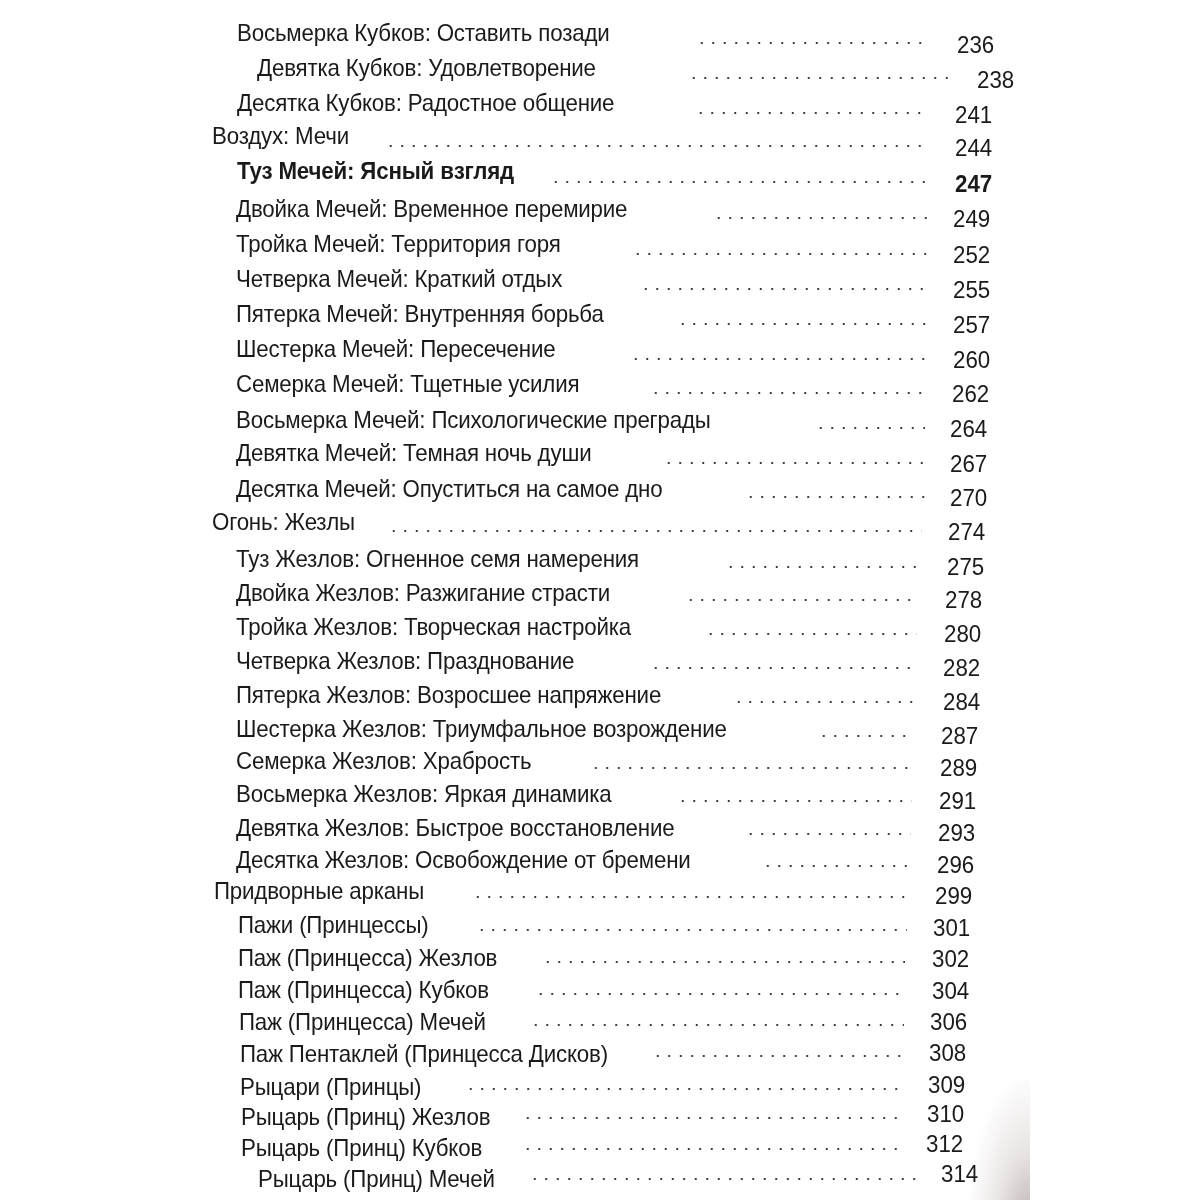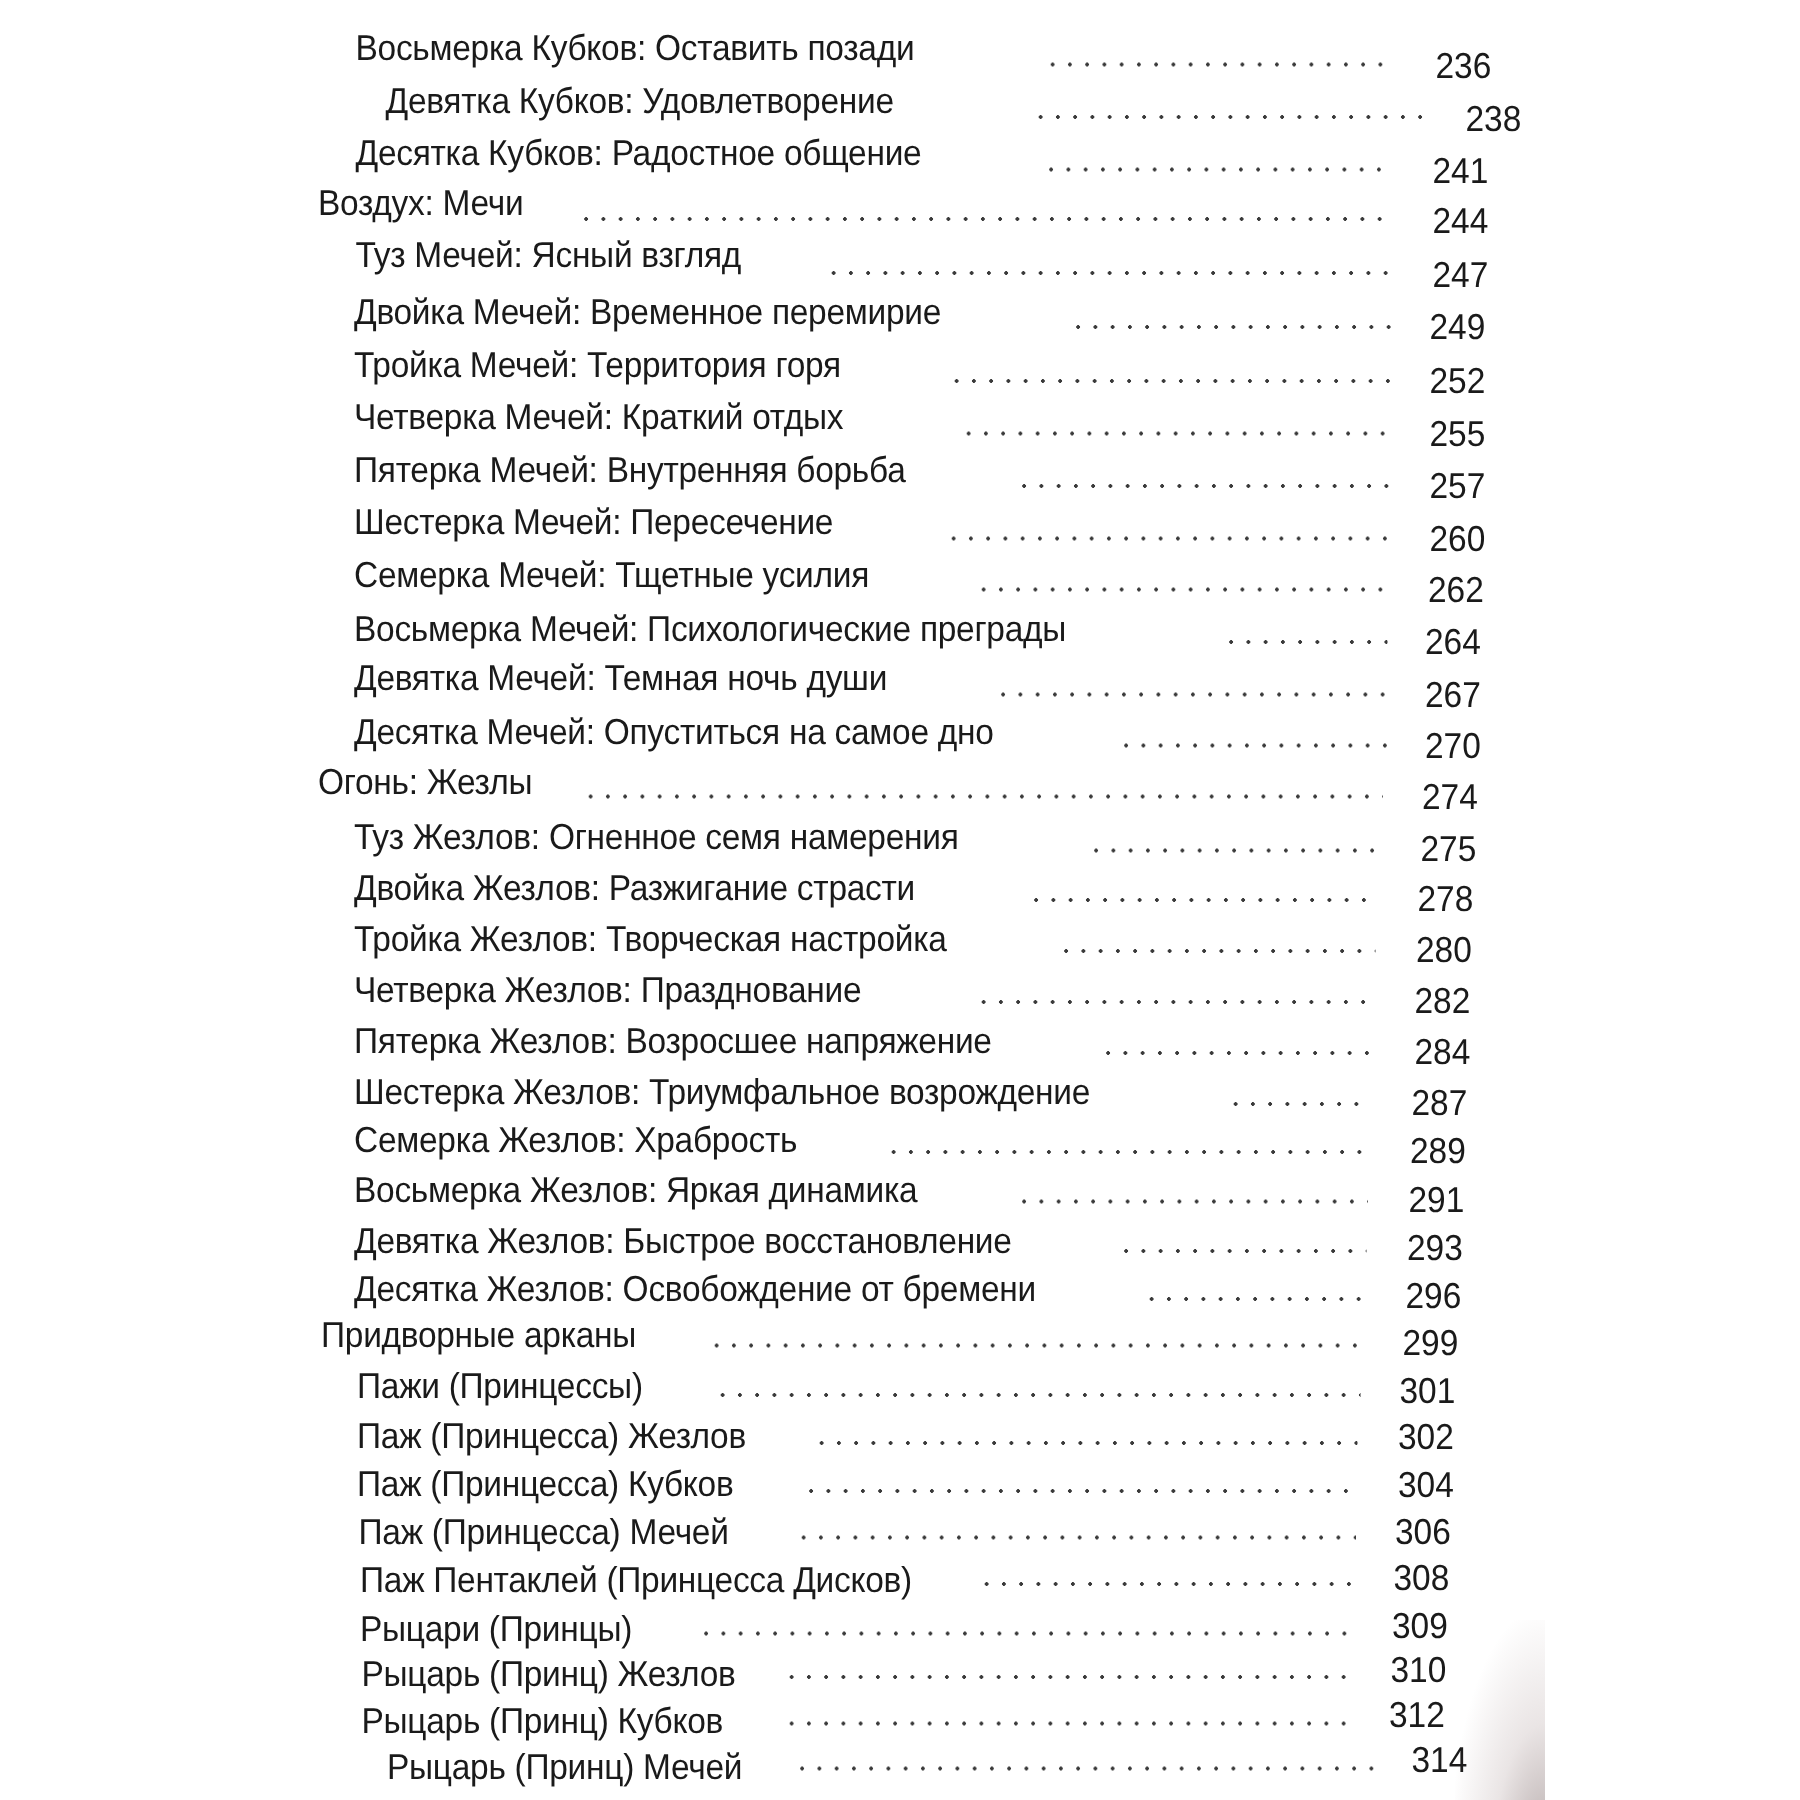--- a/index.html
+++ b/index.html
@@ -88,21 +88,21 @@
     <span class="toc-dots" style="left: 695px; width: 233px; top: 23px;"></span>
     <span class="toc-page" style="left: 955px; top: 12px;">241</span>
   </div>
 
   <div class="toc-row" style="left: 0px; top: 121px; width: 1200px;">
     <span class="toc-title" style="left: 212px;">Воздух: Мечи</span>
     <span class="toc-dots" style="left: 385px; width: 543px; top: 23px;"></span>
     <span class="toc-page" style="left: 955px; top: 12px;">244</span>
   </div>
 
-  <div class="toc-row" style="left: 0px; top: 156px; width: 1084px;">
+  <div class="toc-row" style="left: 0px; top: 156px; width: 1084px; font-weight: bold;">
     <span class="toc-title" style="left: 237px;">Туз Мечей: Ясный взгляд</span>
     <span class="toc-dots" style="left: 550px; width: 378px; top: 24px;"></span>
     <span class="toc-page" style="left: 955px; top: 13px;">247</span>
   </div>
 
   <div class="toc-row" style="left: 0px; top: 194px; width: 1108px;">
     <span class="toc-title" style="left: 236px;">Двойка Мечей: Временное перемирие</span>
     <span class="toc-dots" style="left: 713px; width: 215px; top: 22px;"></span>
     <span class="toc-page" style="left: 953px; top: 10px;">249</span>
   </div>

